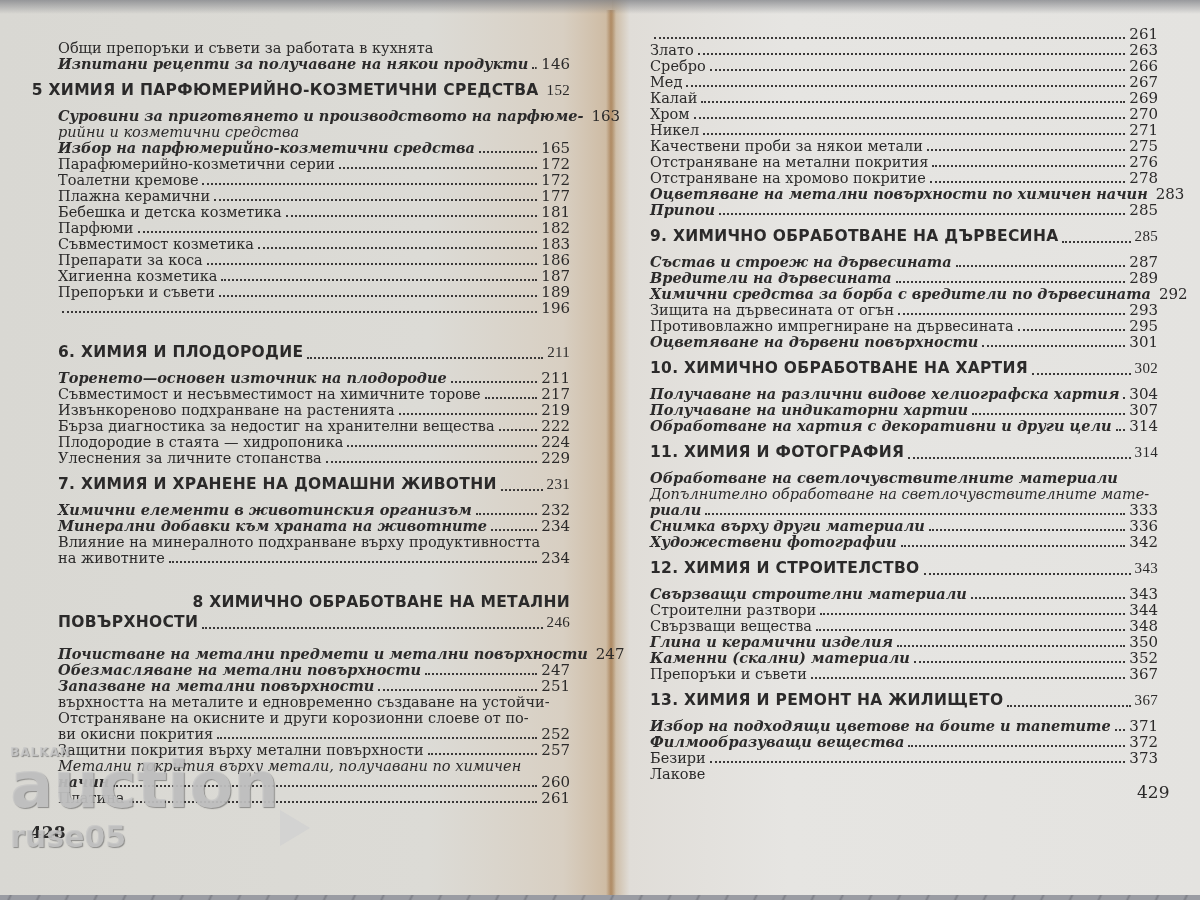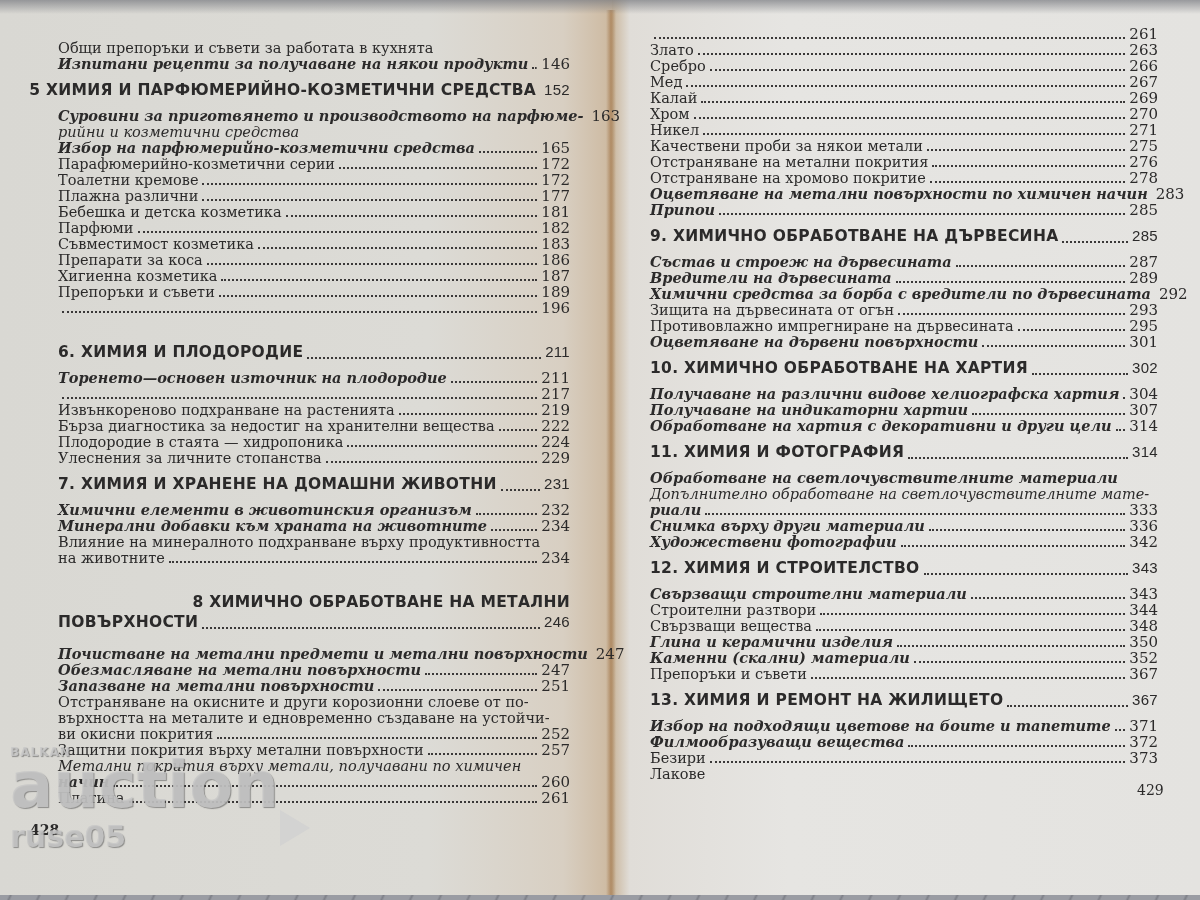--- a/index.html
+++ b/index.html
@@ -43,28 +43,28 @@
       white-space: nowrap;
     }
     .entry .title { flex: 0 0 auto; }
     .entry .leader {
       flex: 1 1 auto; overflow: hidden; margin: 0 4px;
       border-bottom: 2px dotted #3a3838; height: 0; position: relative; top: -3px;
     }
     .entry .page-num { flex: 0 0 auto; font-size: 15px; }
     .entry.italic .title { font-style: italic; font-weight: bold; }
     .entry.chapter { font-family: "DejaVu Sans", sans-serif; font-weight: bold; font-size: 15.5px; height: 20px; line-height: 20px; letter-spacing: 0.3px; justify-content: flex-end; }
-    .entry.chapter .page-num { font-family: Liberation Sans, sans-serif; font-weight: normal; }
+    .entry.chapter .page-num { font-family: Liberation Serif, serif; font-weight: normal; }
     .gap-s { height: 8px; }
     .gap-m { height: 14px; }
     .gap-l { height: 26px; }
     .line { font-size: 14.5px; line-height: 16px; height: 16px; white-space: nowrap; }
     .line.italic { font-style: italic; }
 
-    .folio { position: absolute; font-size: 14px; font-weight: bold; }
+    .folio { position: absolute; font-size: 17px; font-weight: bold; }
     .folio-left { left: 30px; top: 822px; }
     .folio-right { left: 1137px; top: 782px; font-weight: normal; }
 
     .watermark { position: absolute; left: 10px; top: 745px; color: rgba(200,200,200,0.85);
       text-shadow: 1px 1px 1px rgba(90,90,90,0.6); font-family: "DejaVu Sans", sans-serif; font-weight: bold; }
     .wm-balkan { font-size: 12px; letter-spacing: 1px; display: block; }
     .wm-auction { font-size: 64px; line-height: 56px; display: block; margin-top: -2px; }
     .wm-user { font-size: 30px; display: block; margin-top: 6px; }
     .wm-play { position: absolute; left: 270px; top: 65px; width: 0; height: 0;
       border-top: 18px solid transparent; border-bottom: 18px solid transparent;
@@ -111,21 +111,21 @@
       <span class="title">Парафюмерийно-козметични серии</span>
       <span class="leader"></span>
       <span class="page-num">172</span>
     </div>
     <div class="entry">
       <span class="title">Тоалетни кремове</span>
       <span class="leader"></span>
       <span class="page-num">172</span>
     </div>
     <div class="entry">
-      <span class="title">Плажна различни</span>
+      <span class="title">Плажна керамични</span>
       <span class="leader"></span>
       <span class="page-num">177</span>
     </div>
     <div class="entry">
       <span class="title">Бебешка и детска козметика</span>
       <span class="leader"></span>
       <span class="page-num">181</span>
     </div>
     <div class="entry">
       <span class="title">Парфюми</span>
@@ -163,20 +163,21 @@
       <span class="leader"></span>
       <span class="page-num">211</span>
     </div>
     <div class="gap-s"></div>
     <div class="entry italic">
       <span class="title">Торенето—основен източник на плодородие</span>
       <span class="leader"></span>
       <span class="page-num">211</span>
     </div>
     <div class="entry">
+      <span class="title">Съвместимост и несъвместимост на химичните торове</span>
       <span class="leader"></span>
       <span class="page-num">217</span>
     </div>
     <div class="entry">
       <span class="title">Извънкореново подхранване на растенията</span>
       <span class="leader"></span>
       <span class="page-num">219</span>
     </div>
     <div class="entry">
       <span class="title">Бърза диагностика за недостиг на хранителни вещества</span>
@@ -232,22 +233,22 @@
     <div class="entry italic">
       <span class="title">Обезмасляване на метални повърхности</span>
       <span class="leader"></span>
       <span class="page-num">247</span>
     </div>
     <div class="entry italic">
       <span class="title">Запазване на метални повърхности</span>
       <span class="leader"></span>
       <span class="page-num">251</span>
     </div>
+    <div class="line">върхността на металите и едновременно създаване на устойчи-</div>
     <div class="line">Отстраняване на окисните и други корозионни слоеве от по-</div>
-    <div class="line">върхността на металите и едновременно създаване на устойчи-</div>
     <div class="entry">
       <span class="title">ви окисни покрития</span>
       <span class="leader"></span>
       <span class="page-num">252</span>
     </div>
     <div class="entry">
       <span class="title">Защитни покрития върху метални повърхности</span>
       <span class="leader"></span>
       <span class="page-num">257</span>
     </div>

